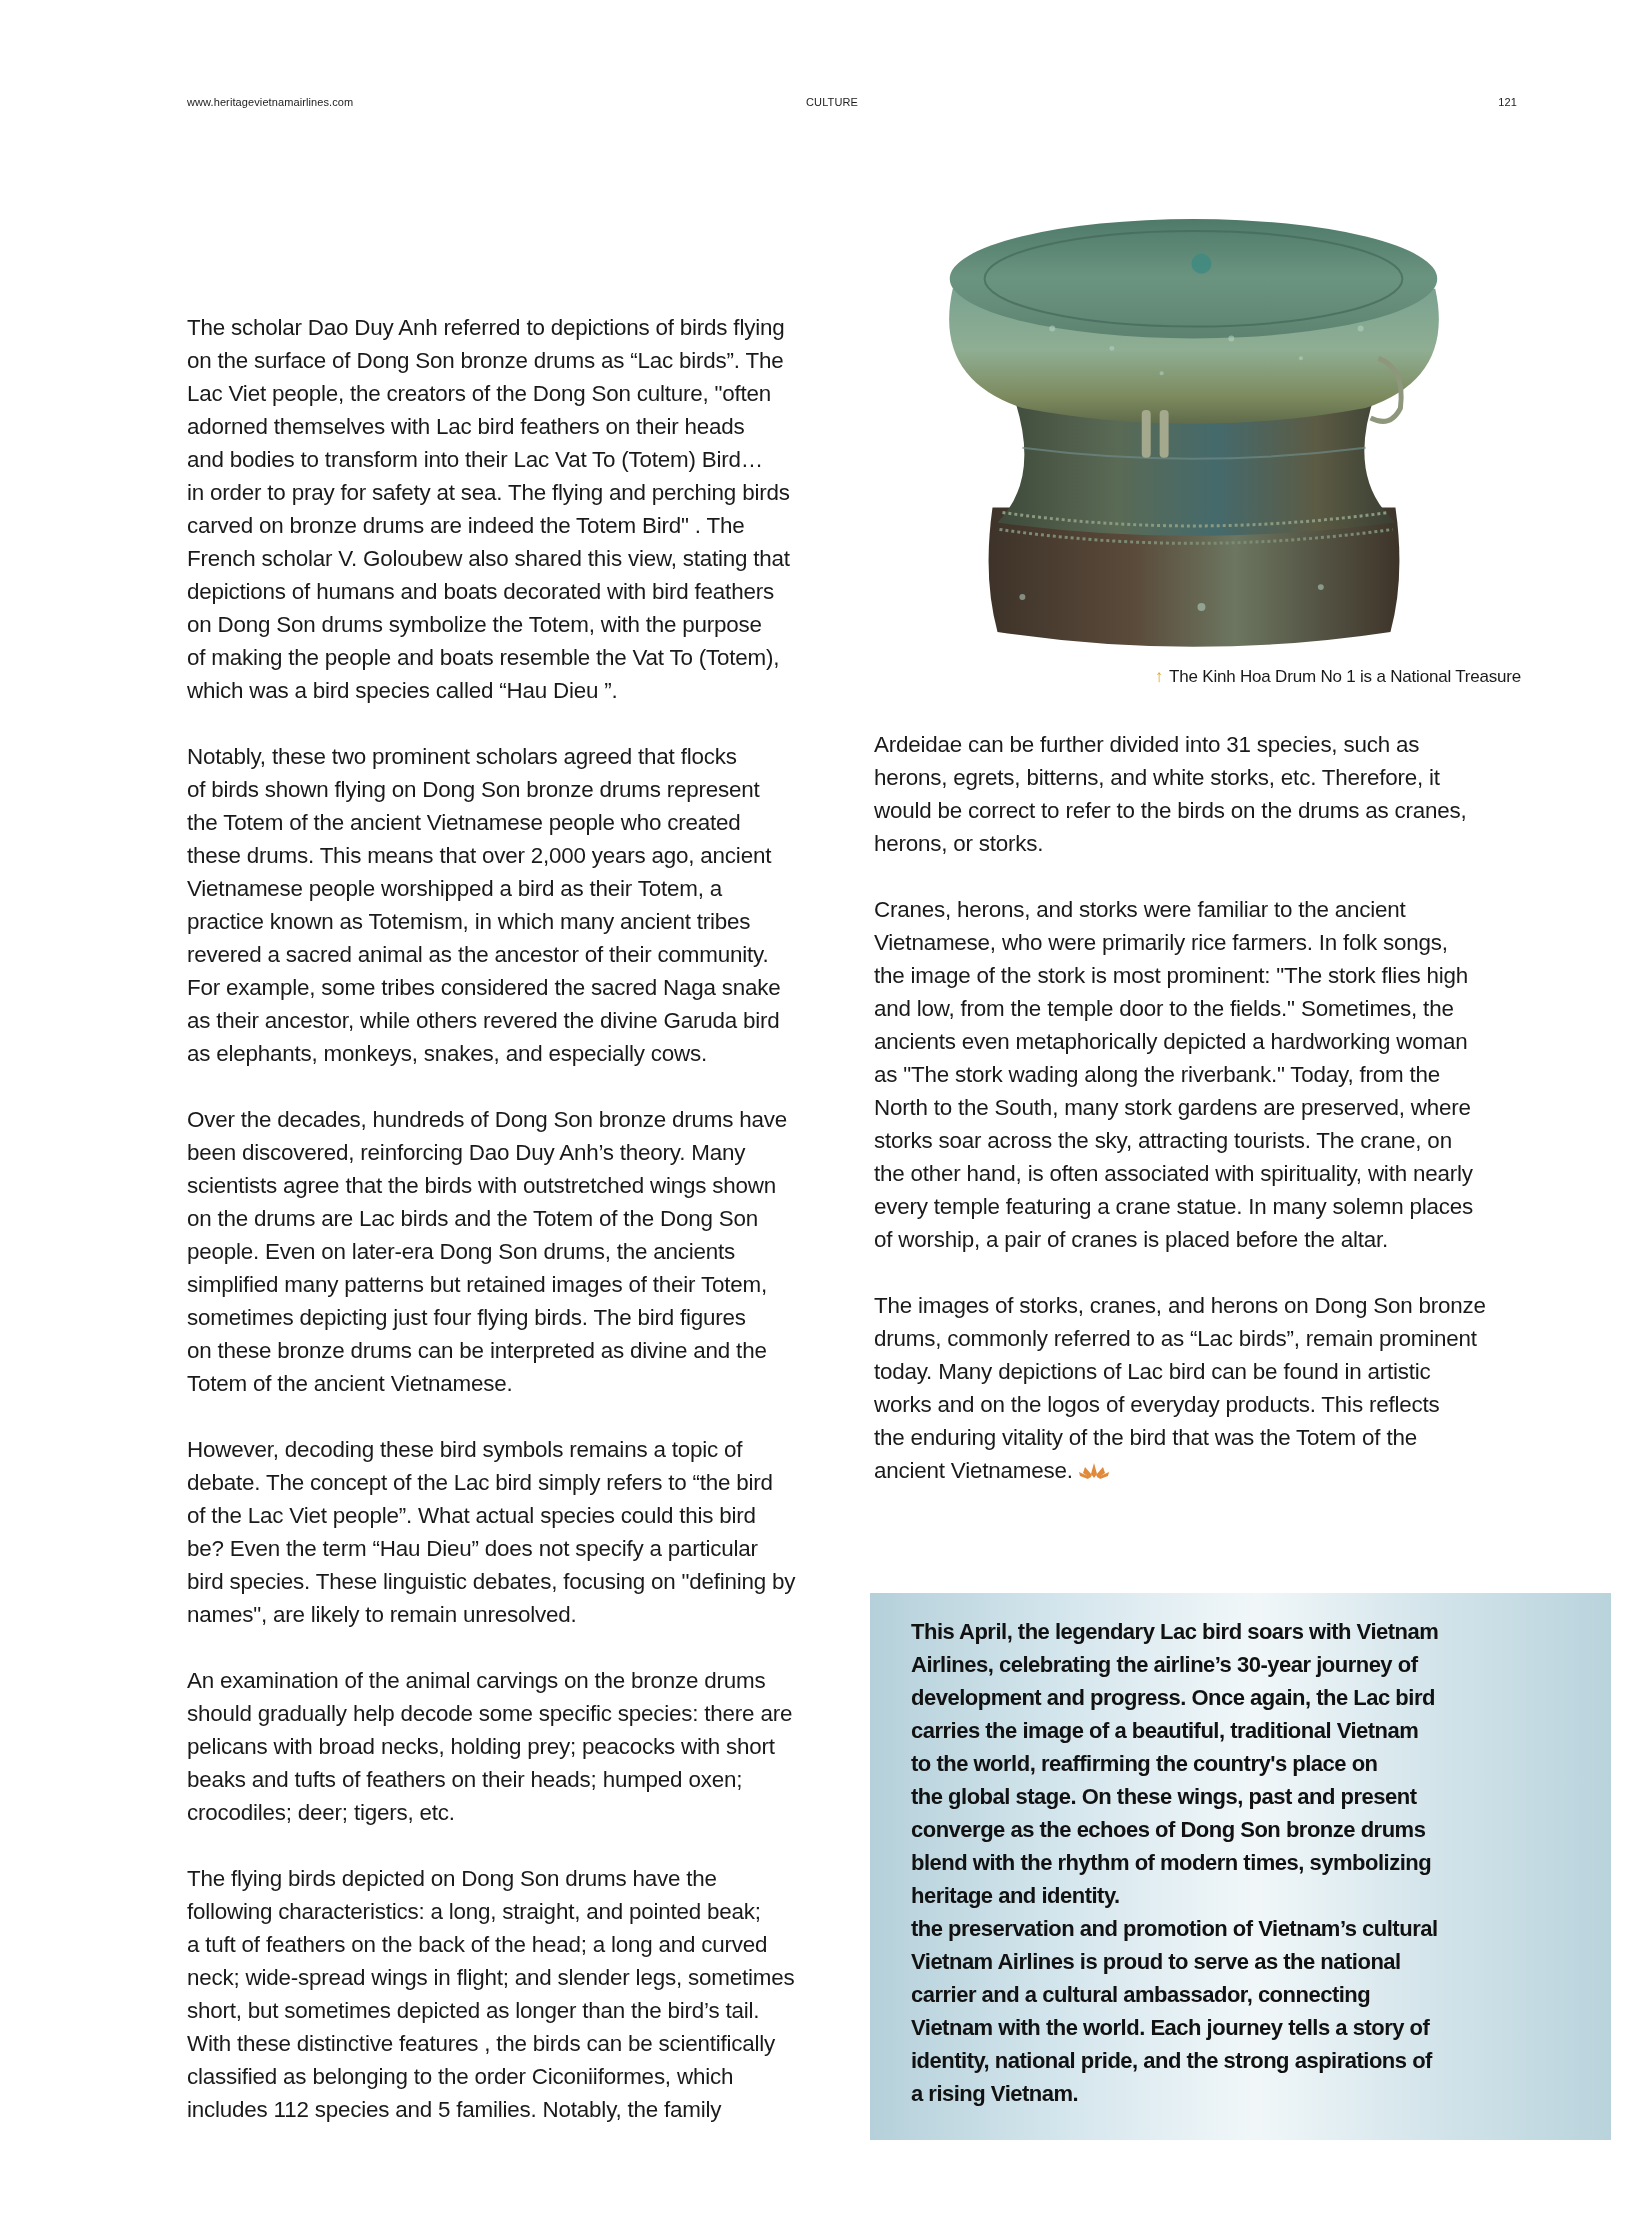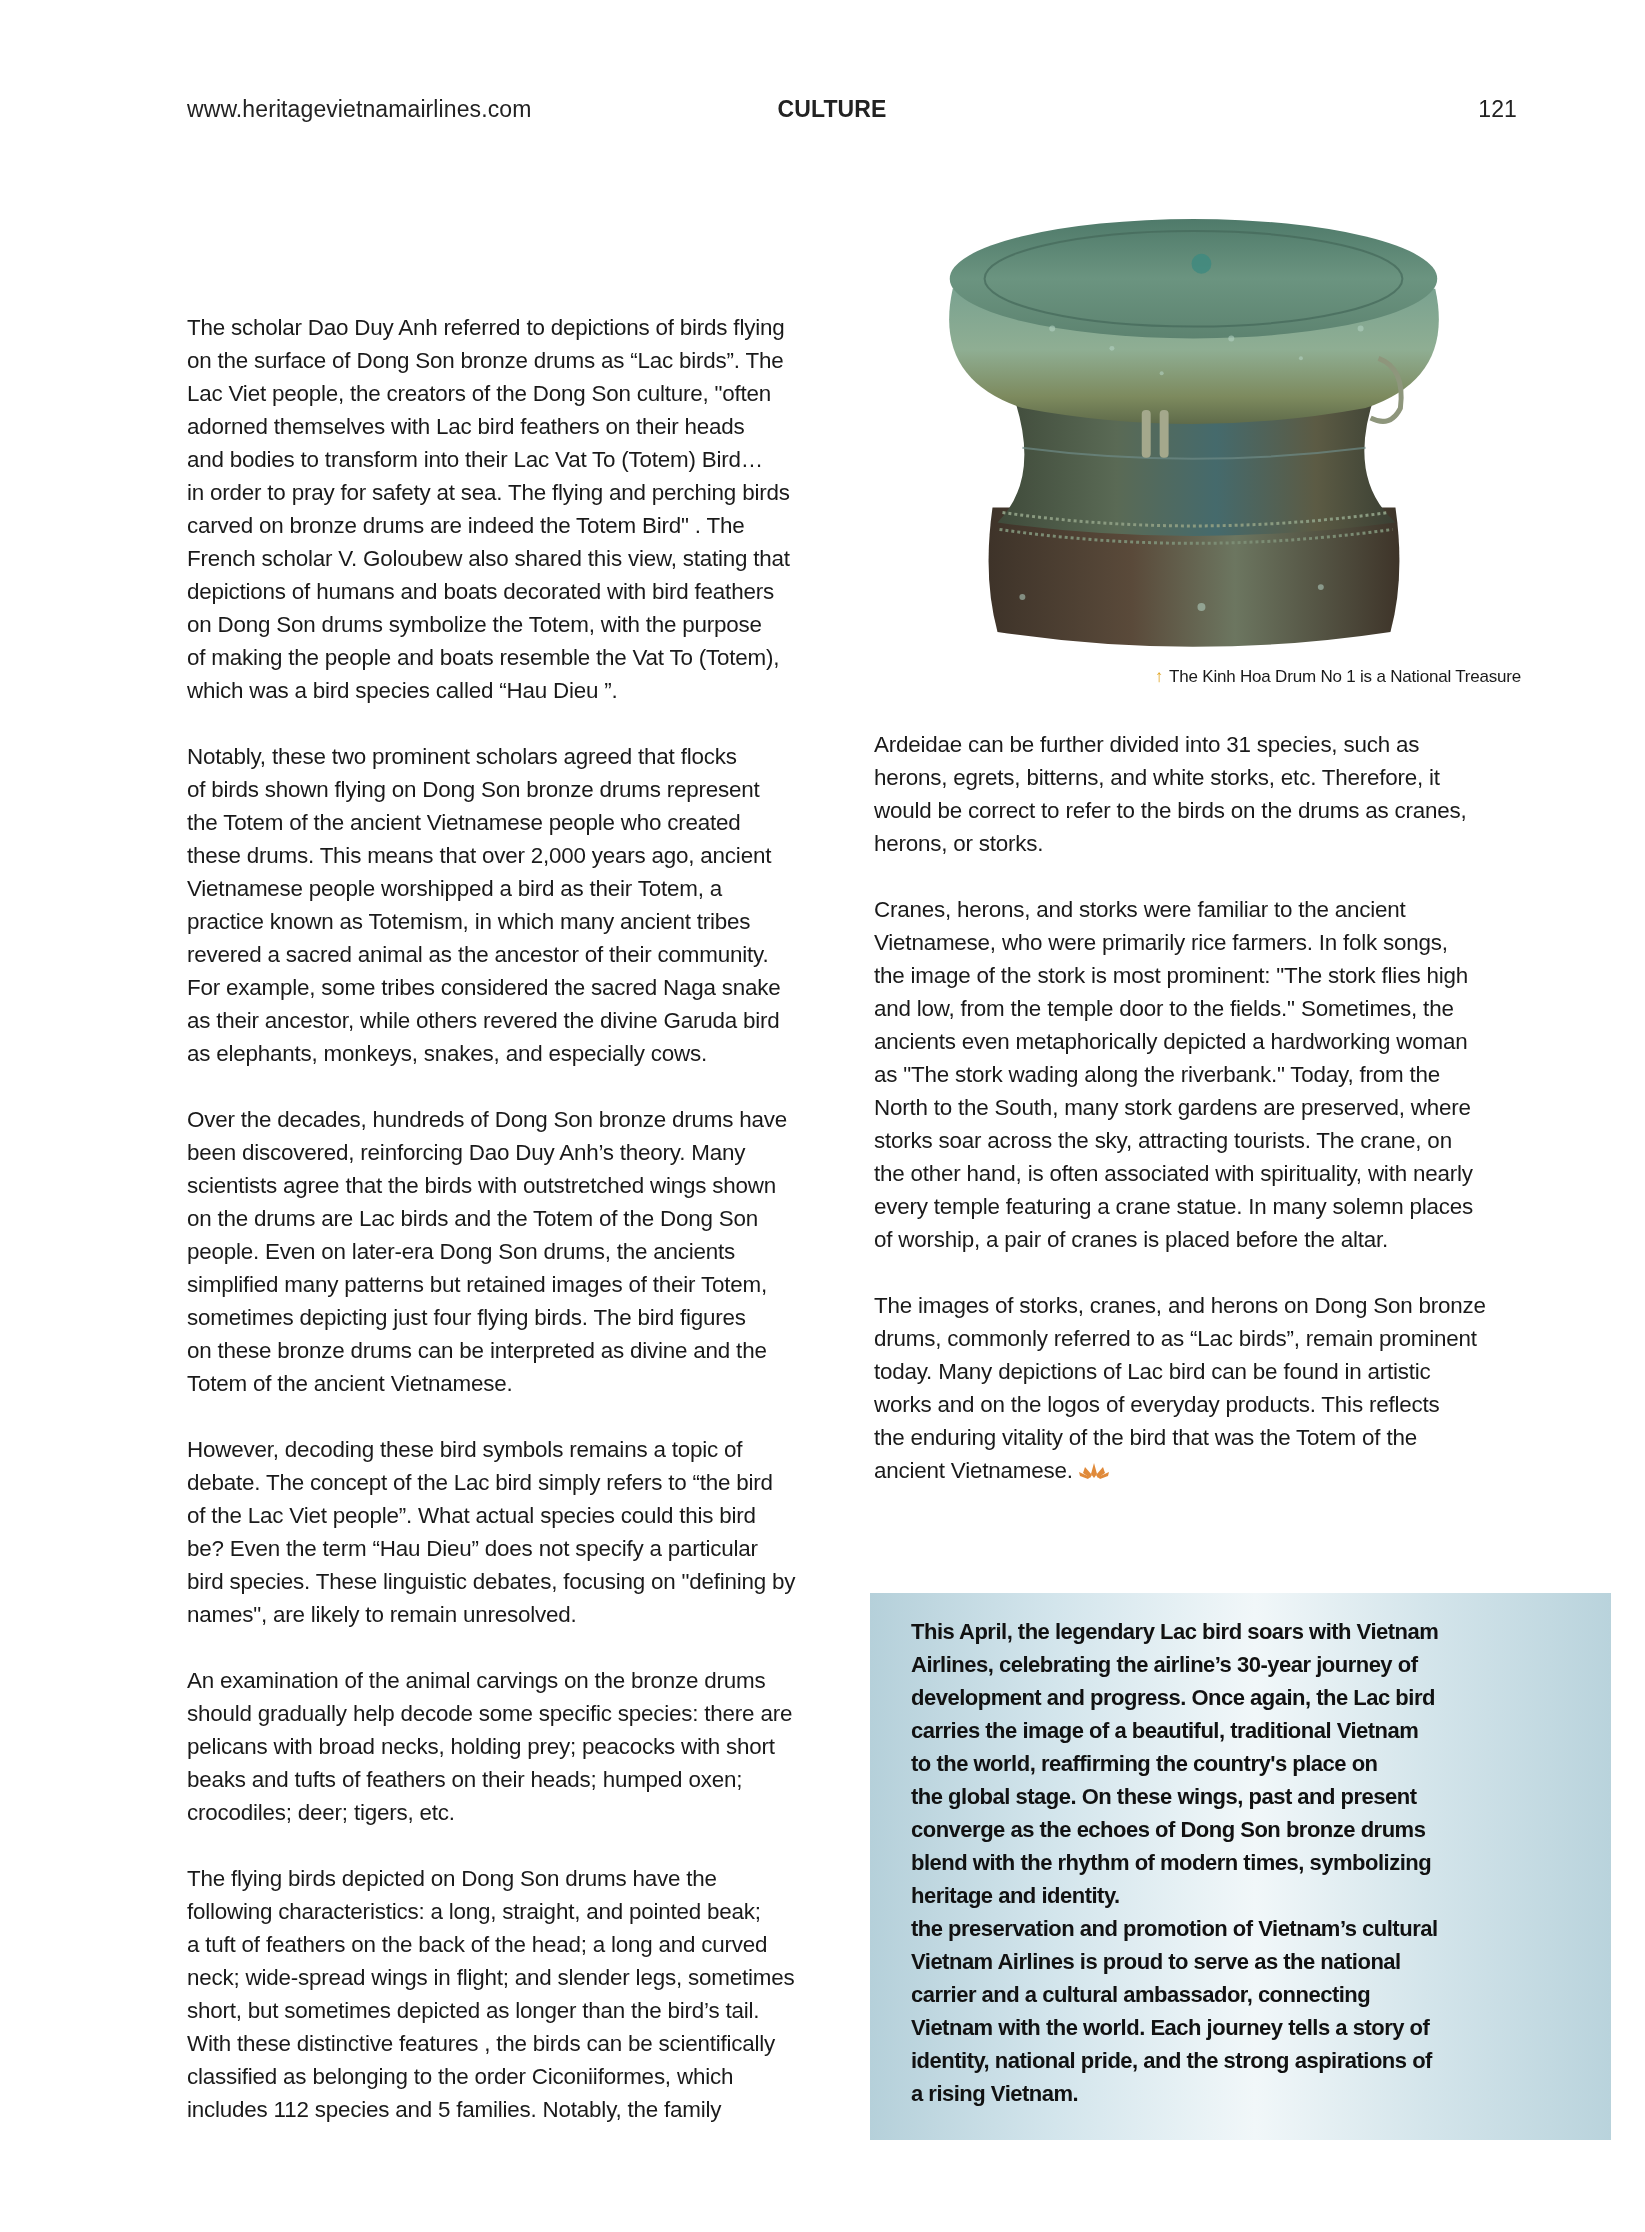--- a/index.html
+++ b/index.html
@@ -1,20 +1,20 @@
 <!DOCTYPE html>
 <html><head>
 <meta charset="utf-8">
 <style>
   html, body { margin: 0; padding: 0; background: #ffffff; }
   body { width: 1646px; height: 2233px; position: relative; overflow: hidden;
          font-family: "Liberation Sans", sans-serif; color: #1a1a1a; }
-  .hdr { position: absolute; top: 96px; font-size: 23px; color: #222; letter-spacing: 0.1px; }
+  .hdr { position: absolute; top: 96px; font-size: 11px; color: #222; letter-spacing: 0.1px; }
   .hdr.left { left: 187px; }
-  .hdr.center { left: 0; width: 1646px; text-align: center; padding-left: 18px; box-sizing: border-box; font-weight: bold; }
+  .hdr.center { left: 0; width: 1646px; text-align: center; padding-left: 18px; box-sizing: border-box; }
   .hdr.right { right: 129px; }
   .col { position: absolute; font-size: 22.4px; line-height: 33px; letter-spacing: -0.2px; white-space: nowrap; }
   .col.left { left: 187px; top: 265px; width: 647px; margin-top: 46px; }
   .col.right { left: 874px; top: 728px; width: 647px; }
   .para { margin: 0 0 33px 0; }
   .para .ln { display: block; }
   .lotus { display: inline-block; width: 30px; height: 18px; vertical-align: -2px; margin-left: 6px; }
   .drum-wrap { position: absolute; left: 903px; top: 179px; width: 577px; height: 478px; }
   .caption { position: absolute; top: 667px; right: 125px; font-size: 17px; color: #1a1a1a; letter-spacing: -0.2px; }
   .caption .arrow { color: #e0a21d; font-weight: bold; margin-right: 6px; }

